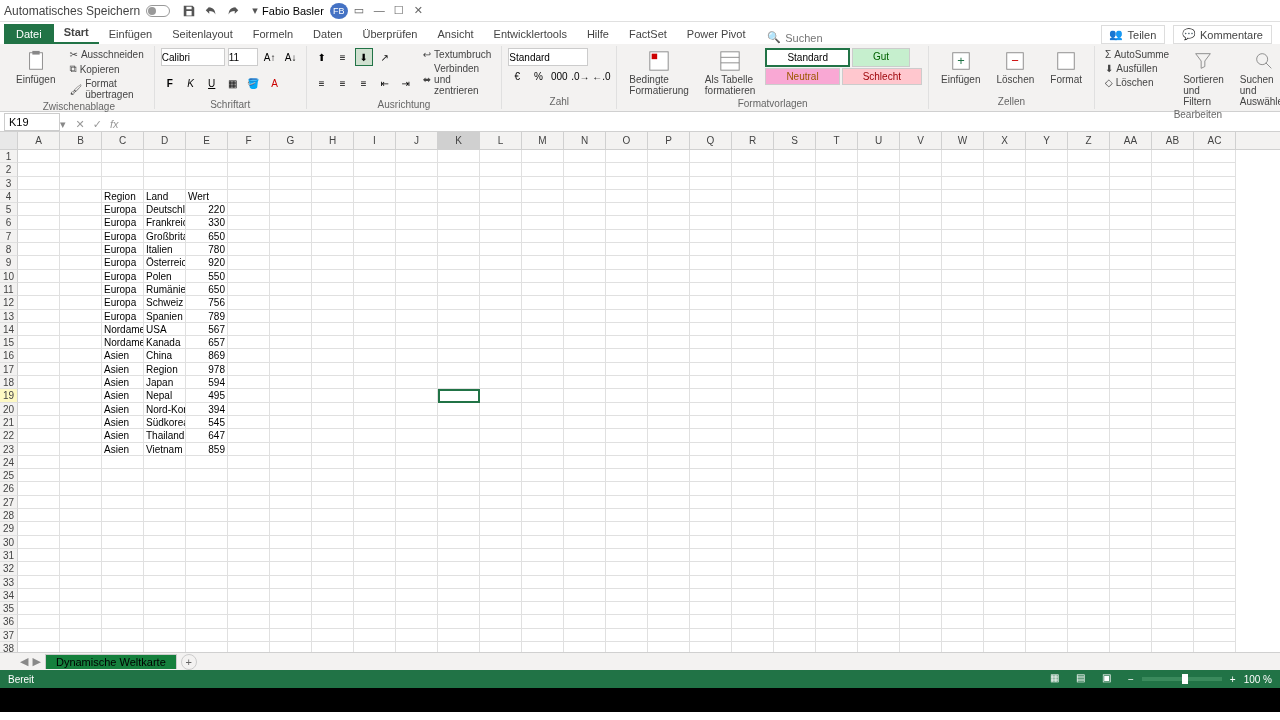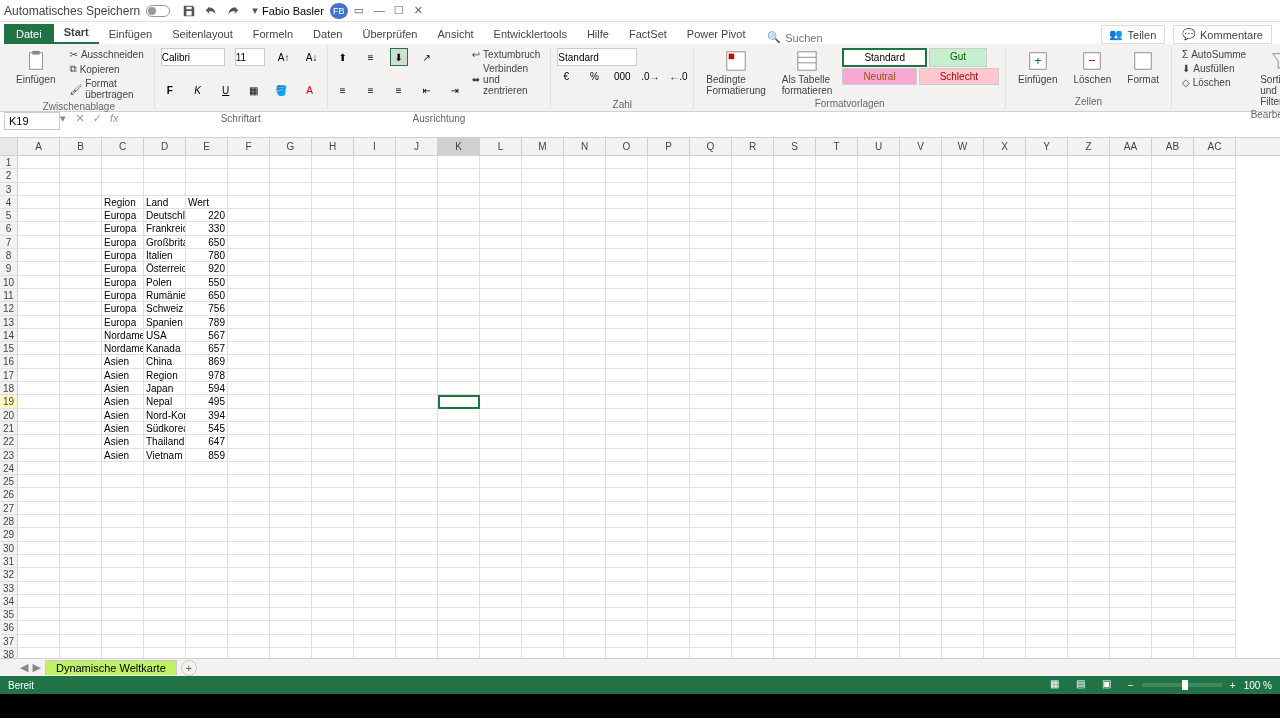--- a/index.html
+++ b/index.html
@@ -30,33 +30,33 @@
 
 .ribbon { height: 68px; background: #f3f2f1; border-bottom: 1px solid #d0d0d0; display: flex; padding: 2px 4px; }
 .group { display: flex; flex-direction: column; padding: 2px 6px; border-right: 1px solid #e0e0e0; position: relative; }
 .group-content { flex: 1; display: flex; align-items: flex-start; gap: 4px; }
 .group-label { font-size: 10px; color: #666; text-align: center; margin-top: auto; }
 .big-btn { display: flex; flex-direction: column; align-items: center; padding: 2px 6px; cursor: pointer; font-size: 10px; color: #444; gap:2px; }
 .big-btn svg { width: 22px; height: 22px; }
 .small-btn { font-size: 10px; color: #444; padding: 1px 4px; cursor: pointer; display:flex; align-items:center; gap:3px; }
 .font-select { width: 64px; height: 18px; font-size: 10px; border: 1px solid #ccc; }
 .size-select { width: 30px; height: 18px; font-size: 10px; border: 1px solid #ccc; }
-.btn-row { display: flex; gap: 10px; margin-bottom: 14px; }
+.btn-row { display: flex; gap: 3px; margin-bottom: 7px; }
 .icon-btn { width: 18px; height: 18px; border: 1px solid transparent; display: flex; align-items: center; justify-content: center; cursor: pointer; font-size: 10px; }
 .icon-btn.active { background: #d0e0d0; border-color: #217346; }
 .style-box { border: 1px solid #ccc; padding: 2px 20px; font-size: 10px; background: #fff; cursor: pointer; }
 .style-box.neutral { background: #f9a8d4; color: #9c5700; }
 .style-box.gut { background: #c6efce; color: #006100; }
 .style-box.schlecht { background: #ffc7ce; color: #9c0006; }
 .style-box.sel { border: 2px solid #217346; }
 .num-select { width: 80px; height: 18px; font-size: 10px; border: 1px solid #ccc; }
 .vstack { display:flex; flex-direction:column; gap:1px; }
 
 
-.formula-bar { height: 26px; display: flex; align-items: flex-start; border-bottom: 1px solid #d0d0d0; padding: 0 4px; }
+.formula-bar { height: 20px; display: flex; align-items: flex-end; border-bottom: 1px solid #d0d0d0; padding: 0 4px; }
 .name-box { width: 56px; height: 18px; border: 1px solid #ccc; font-size: 11px; padding: 0 4px; }
 .fx-btns { display: flex; gap: 8px; margin: 0 10px; color: #999; }
 .fx-input { flex: 1; height: 18px; border: none; font-size: 11px; outline: none; }
 
 
 .grid-area { position: relative; height: 520px; overflow: hidden; }
 .col-headers { display: flex; height: 18px; background: #f3f2f1; border-bottom: 1px solid #d0d0d0; }
 .corner { width: 18px; border-right: 1px solid #d0d0d0; background: #e8e8e8; }
 .col-h { width: 42px; border-right: 1px solid #d0d0d0; text-align: center; font-size: 10px; color: #444; line-height: 18px; cursor: pointer; }
 .col-h.sel { background: #d0d0d0; }
@@ -64,21 +64,21 @@
 .row { display: flex; height: 13.3px; }
 .row-h { width: 18px; background: #f3f2f1; border-right: 1px solid #d0d0d0; border-bottom: 1px solid #e0e0e0; text-align: center; font-size: 10px; color: #444; line-height: 13px; cursor: pointer; }
 .row-h.sel { background: #fef9c3; }
 .cell { width: 42px; border-right: 1px solid #e0e0e0; border-bottom: 1px solid #e0e0e0; font-size: 10px; padding: 0 2px; line-height: 13px; overflow: hidden; white-space: nowrap; }
 .cell.num { text-align: right; }
 .cell.selected { border: 2px solid #217346; position: relative; z-index: 2; }
 
 
 .sheet-tabs { height: 18px; background: #f3f2f1; display: flex; align-items: center; border-top: 1px solid #d0d0d0; padding-left: 20px; gap: 4px; }
 .sheet-nav { display: flex; gap: 4px; color: #888; }
-.sheet-tab { padding: 1px 10px; font-size: 11px; background: #bef264; border: 1px solid #ccc; border-bottom: none; cursor: pointer; }
+.sheet-tab { padding: 1px 10px; font-size: 11px; background: #15803d; border: 1px solid #ccc; border-bottom: none; cursor: pointer; }
 .add-sheet { width: 16px; height: 16px; border: 1px solid #ccc; border-radius: 50%; text-align: center; line-height: 14px; cursor: pointer; color: #666; }
 
 
 .status-bar { height: 18px; background: #217346; display: flex; align-items: center; padding: 0 8px; color: #fff; font-size: 10px; }
 .status-right { margin-left: auto; display: flex; align-items: center; gap: 8px; }
 .view-btn { width: 18px; height: 14px; cursor: pointer; color: #fff; }
 .zoom-slider { width: 80px; height: 4px; background: #3a8a5c; position: relative; }
 .zoom-slider::after { content:''; position:absolute; left:50%; top:-3px; width:6px; height:10px; background:#fff; }
 
 .black-bar { height: 24px; background: #000; }

